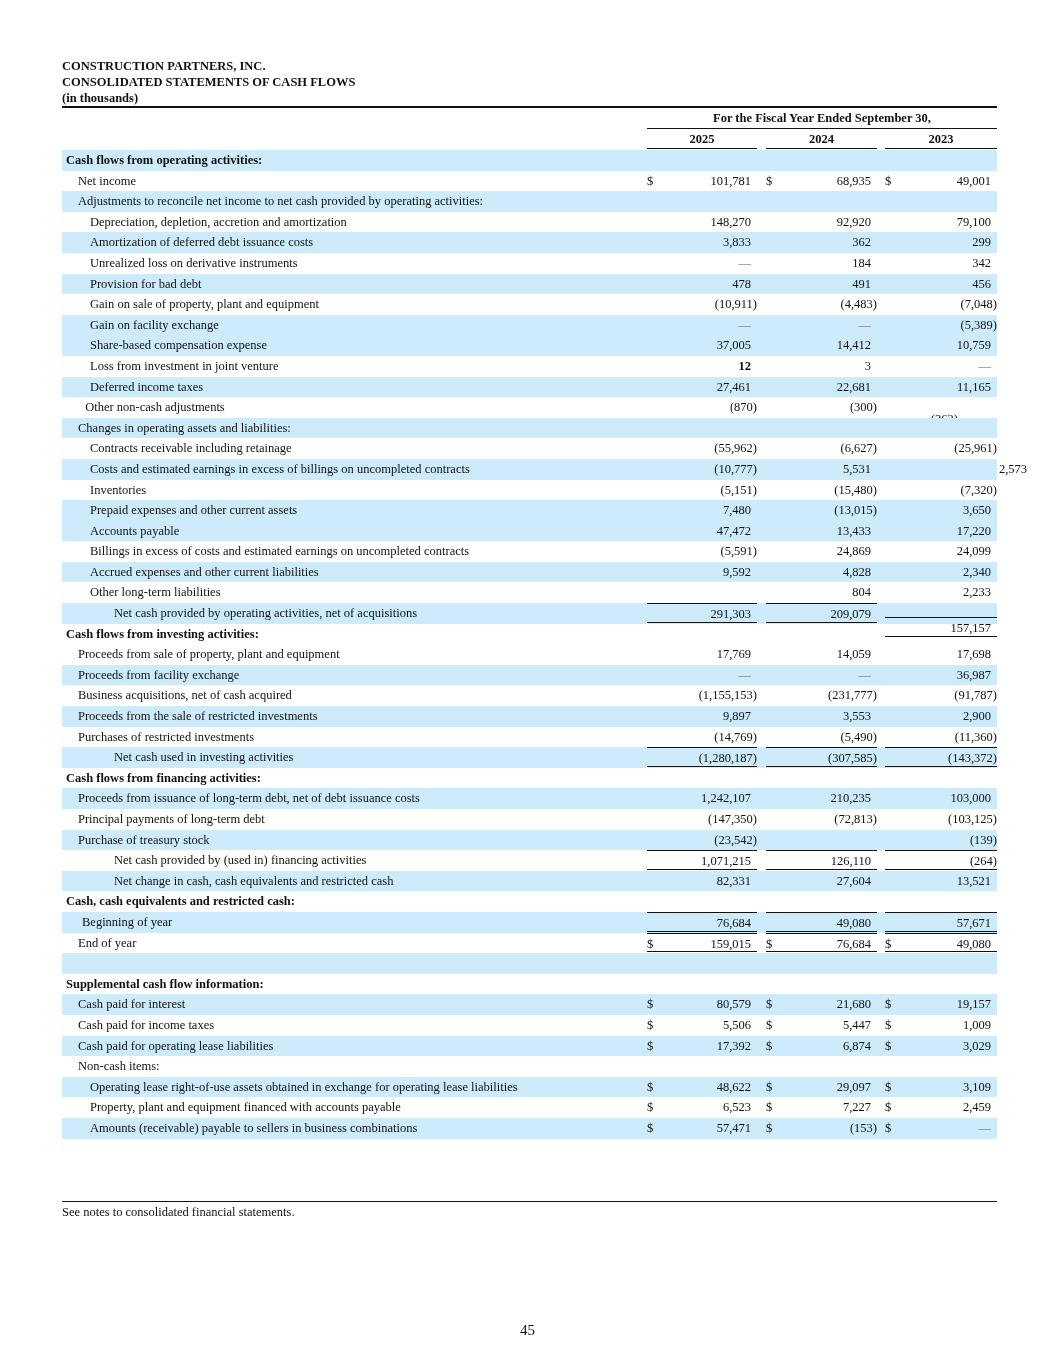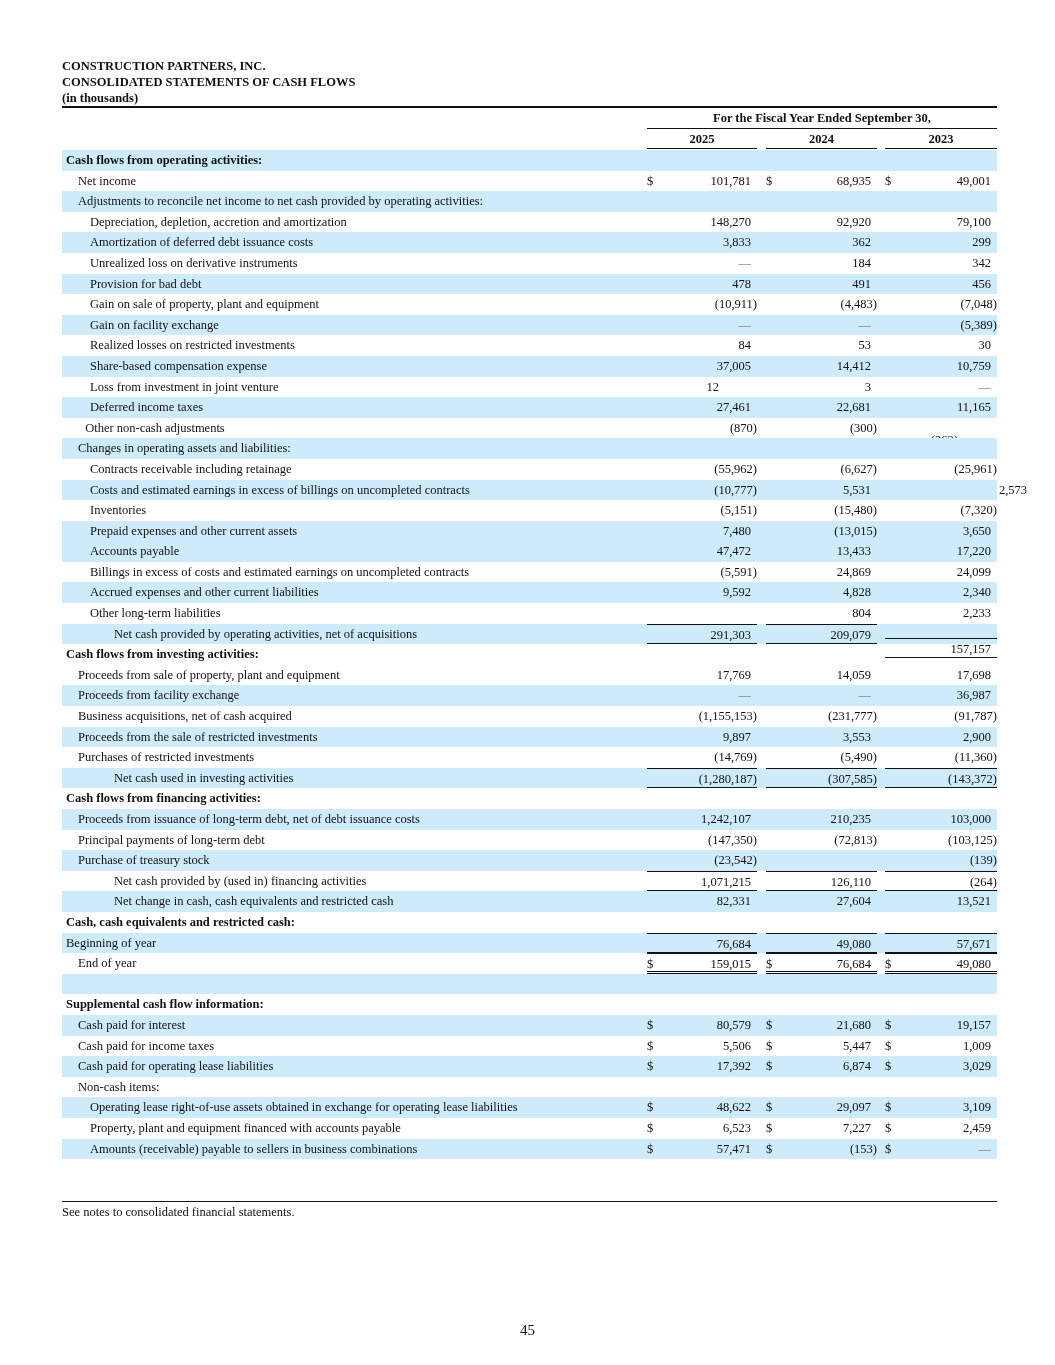--- a/index.html
+++ b/index.html
@@ -133,47 +133,35 @@
       <div class="cell" style="left: 585px; width: 110px;">
         <span class="val" style="color: rgb(119, 119, 119);">—</span>
       </div>
       <div class="cell" style="left: 704px; width: 111px;">
         <span class="val" style="color: rgb(119, 119, 119);">—</span>
       </div>
       <div class="cell" style="left: 823px; width: 112px;">
         <span class="val neg">(5,389)</span>
       </div>
     </div>
-    <div class="row">
-      <span class="lbl" style="left: 28px;">Realized losses on restricted investments</span>
-      <div class="cell" style="left: 585px; width: 110px;">
-        <span class="val">84</span>
-      </div>
-      <div class="cell" style="left: 704px; width: 111px;">
-        <span class="val">53</span>
-      </div>
-      <div class="cell" style="left: 823px; width: 112px;">
-        <span class="val">30</span>
-      </div>
-    </div>
     <div class="row shade">
       <span class="lbl" style="left: 28px;">Share-based compensation expense</span>
       <div class="cell" style="left: 585px; width: 110px;">
         <span class="val">37,005</span>
       </div>
       <div class="cell" style="left: 704px; width: 111px;">
         <span class="val">14,412</span>
       </div>
       <div class="cell" style="left: 823px; width: 112px;">
         <span class="val">10,759</span>
       </div>
     </div>
     <div class="row">
       <span class="lbl" style="left: 28px;">Loss from investment in joint venture</span>
-      <div class="cell" style="left: 553px; width: 110px;">
+      <div class="cell" style="left: 585px; width: 110px; font-weight: bold;">
         <span class="val">12</span>
       </div>
       <div class="cell" style="left: 704px; width: 111px;">
         <span class="val">3</span>
       </div>
       <div class="cell" style="left: 823px; width: 112px;">
         <span class="val" style="color: rgb(119, 119, 119);">—</span>
       </div>
     </div>
     <div class="row shade">
@@ -446,21 +434,21 @@
         <span class="val">27,604</span>
       </div>
       <div class="cell" style="left: 823px; width: 112px;">
         <span class="val">13,521</span>
       </div>
     </div>
     <div class="row">
       <span class="lbl bold" style="left: 4px;">Cash, cash equivalents and restricted cash:</span>
     </div>
     <div class="row shade">
-      <span class="lbl" style="left: 4px;">Beginning of year</span>
+      <span class="lbl" style="left: 20px;">Beginning of year</span>
       <div class="cell ln-top ln-bot" style="left: 585px; width: 110px; height: 18px;">
         <span class="val">76,684</span>
       </div>
       <div class="cell ln-top ln-bot" style="left: 704px; width: 111px; height: 18px;">
         <span class="val">49,080</span>
       </div>
       <div class="cell ln-top ln-bot" style="left: 823px; width: 112px; height: 18px;">
         <span class="val">57,671</span>
       </div>
     </div>

